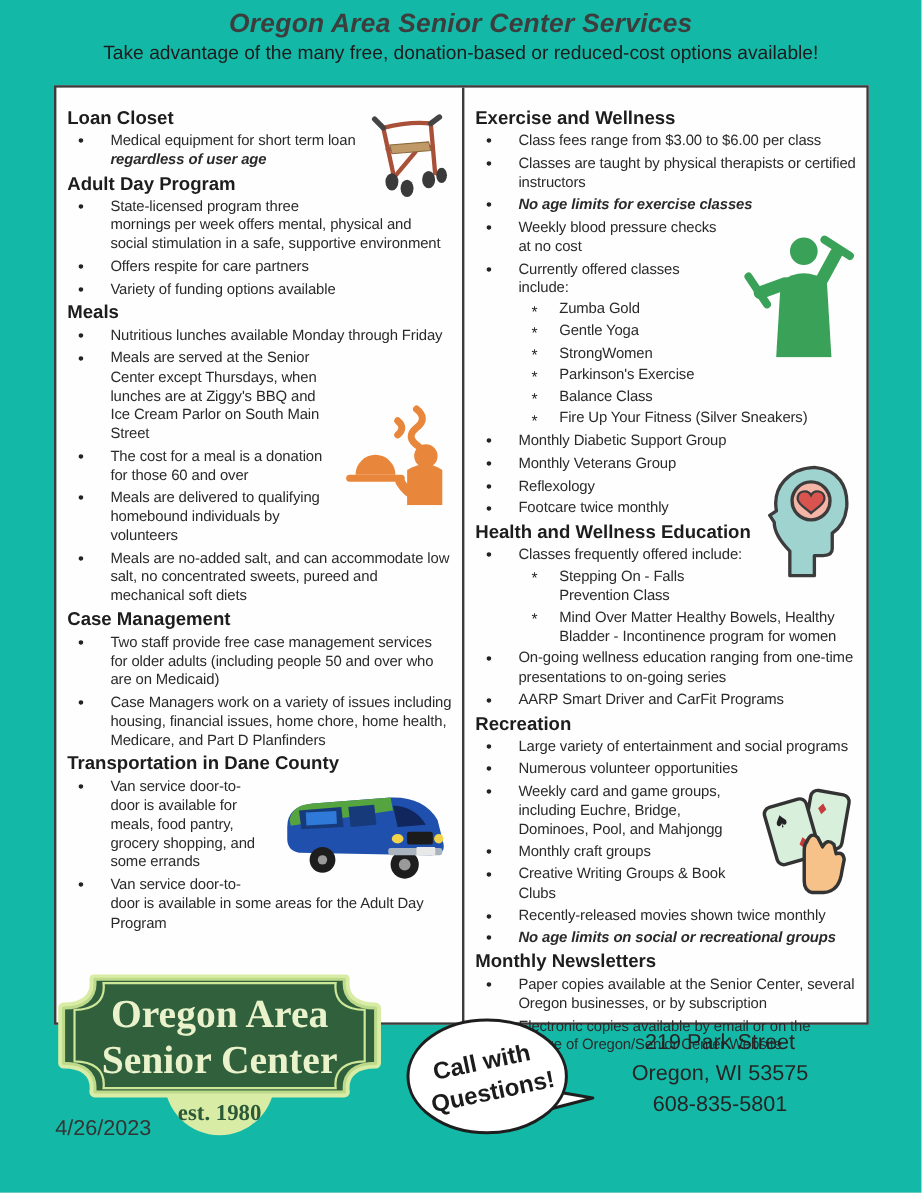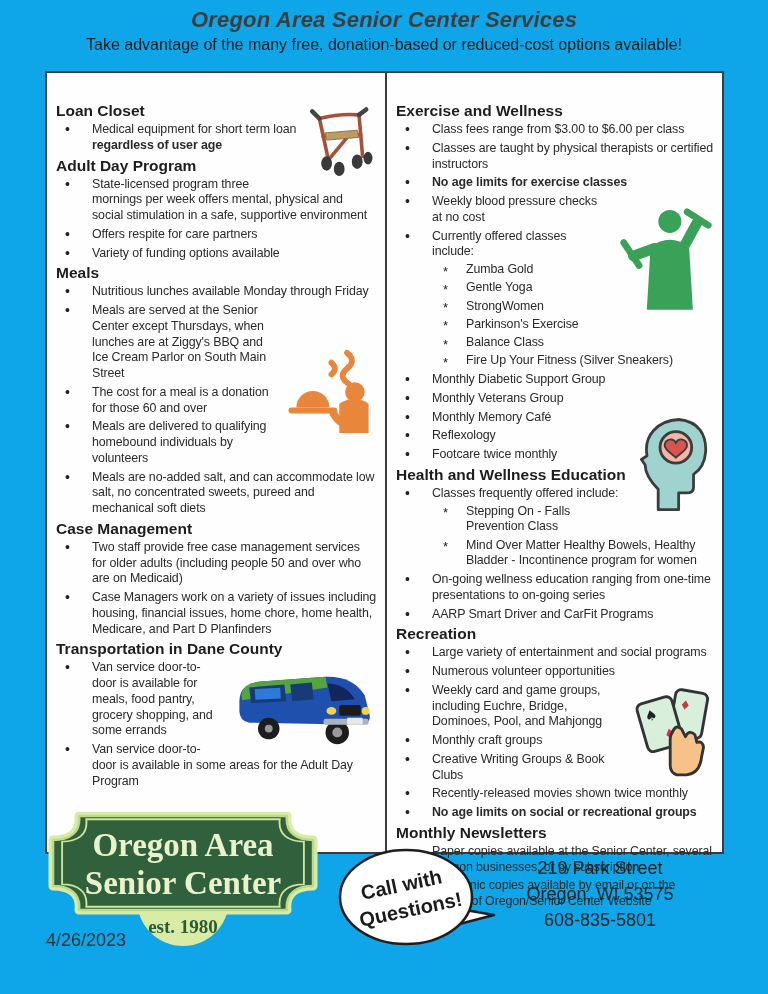--- a/index.html
+++ b/index.html
@@ -1,35 +1,35 @@
 <!DOCTYPE html>
 <html><head>
 <meta charset="utf-8">
 <style>
   html,body { margin:0; padding:0; background:#e8e8e8; }
-  .page { position:relative; width:768px; height:994px; background:#0ea5e9;
+  .page { position:relative; width:768px; height:994px; background:#14b8a6;
           font-family:"Liberation Sans",sans-serif; color:#2a2a2a; overflow:hidden; margin:0 auto; }
   h1.title { margin:7px 0 0; text-align:center; font-size:22px; font-style:italic;
              font-weight:bold; color:#3d3d3d; letter-spacing:.2px; }
   h2.subtitle { margin:3px 0 0; text-align:center; font-size:16px; font-weight:normal; color:#1c1c1c; }
   .box { position:absolute; left:45px; top:71px; width:675px; height:779px;
          border:2px solid #3b3b3b; background:#fefefe; }
-  .col { position:absolute; top:12px; bottom:0; padding:15px 8px 4px 9px; box-sizing:border-box; }
+  .col { position:absolute; top:0; bottom:0; padding:15px 8px 4px 9px; box-sizing:border-box; }
   .col-left { left:0; width:338px; }
   .divider { position:absolute; left:338px; top:0; bottom:0; width:2px; background:#3b3b3b; }
   .col-right { left:340px; right:0; }
   h3.sec { font-size:15.5px; margin:2px 0 2px; color:#1d1d1d; font-weight:bold; }
   ul { list-style:none; margin:0; padding:0; }
   li.b { position:relative; padding-left:36px; margin-bottom:3px; font-size:12.4px;
          line-height:1.27; letter-spacing:-0.1px; }
   li.b::before { content:"•"; position:absolute; left:9px; top:-1px; font-size:14px; color:#222; }
   ul.sub { margin:2px 0 0; }
   li.s { position:relative; padding-left:34px; margin-bottom:2.5px; font-size:12.4px; line-height:1.27; }
   li.s::before { content:"*"; position:absolute; left:11px; top:1.5px; font-size:13px; color:#222; }
-  .emph { font-weight:bold; }
+  .emph { font-weight:bold; font-style:italic; }
   .ficon { float:right; clear:right; margin:0 0 3px 8px; }
   .ficon svg { display:block; width:100%; height:100%; }
   .section { margin-bottom:3px; }
   .logo { position:absolute; left:46px; top:812px; width:274px; height:136px; z-index:3; }
   .bubble { position:absolute; left:336px; top:845px; width:164px; height:110px; z-index:2; }
   .addr { position:absolute; left:476px; top:855px; width:248px; text-align:center;
           font-weight:normal; font-size:18px; line-height:1.45; color:#242424; }
   .datestamp { position:absolute; left:46px; top:930px; font-size:18px; color:#333; }
 </style>
 </head>
@@ -159,21 +159,20 @@
             <li class="b"><span>Currently offered classes include:</span><ul class="sub">
                 <li class="s">Zumba Gold</li>
                 <li class="s">Gentle Yoga</li>
                 <li class="s">StrongWomen</li>
                 <li class="s">Parkinson's Exercise</li>
                 <li class="s">Balance Class</li>
                 <li class="s">Fire Up Your Fitness  (Silver Sneakers)</li>
               </ul></li>
             <li class="b"><span>Monthly Diabetic Support Group</span></li>
             <li class="b"><span>Monthly Veterans Group</span></li>
-            <li class="b"><span>Monthly Memory Café</span></li>
             <div class="ficon" style="width: 80px; height: 100px; margin-top: -12px;">
               <svg viewBox="0 0 86 106">
     <path d="M48 3 C70 5 78 20 77 38 C76 50 70 58 64 62 L64 76 Q64 82 56 82 L48 82 L48 100 L26 100 L26 78
              C18 70 12 62 12 52 L8 46 L14 42 C10 20 26 4 48 3 Z" fill="#9ed3d0" stroke="#3c3c3c" stroke-width="3" stroke-linejoin="round"></path>
     <circle cx="45" cy="33" r="17" fill="#f4b5a6" stroke="#3c3c3c" stroke-width="3"></circle>
     <path d="M45 28 c3 -6 12 -4 12 3 c0 5 -8 9 -12 13 c-4 -4 -12 -8 -12 -13 c0 -7 9 -9 12 -3 Z" fill="#d9534f" stroke="#3c3c3c" stroke-width="2"></path>
   </svg>
             </div>
             <li class="b"><span>Reflexology</span></li>
             <li class="b"><span>Footcare twice monthly</span></li>

